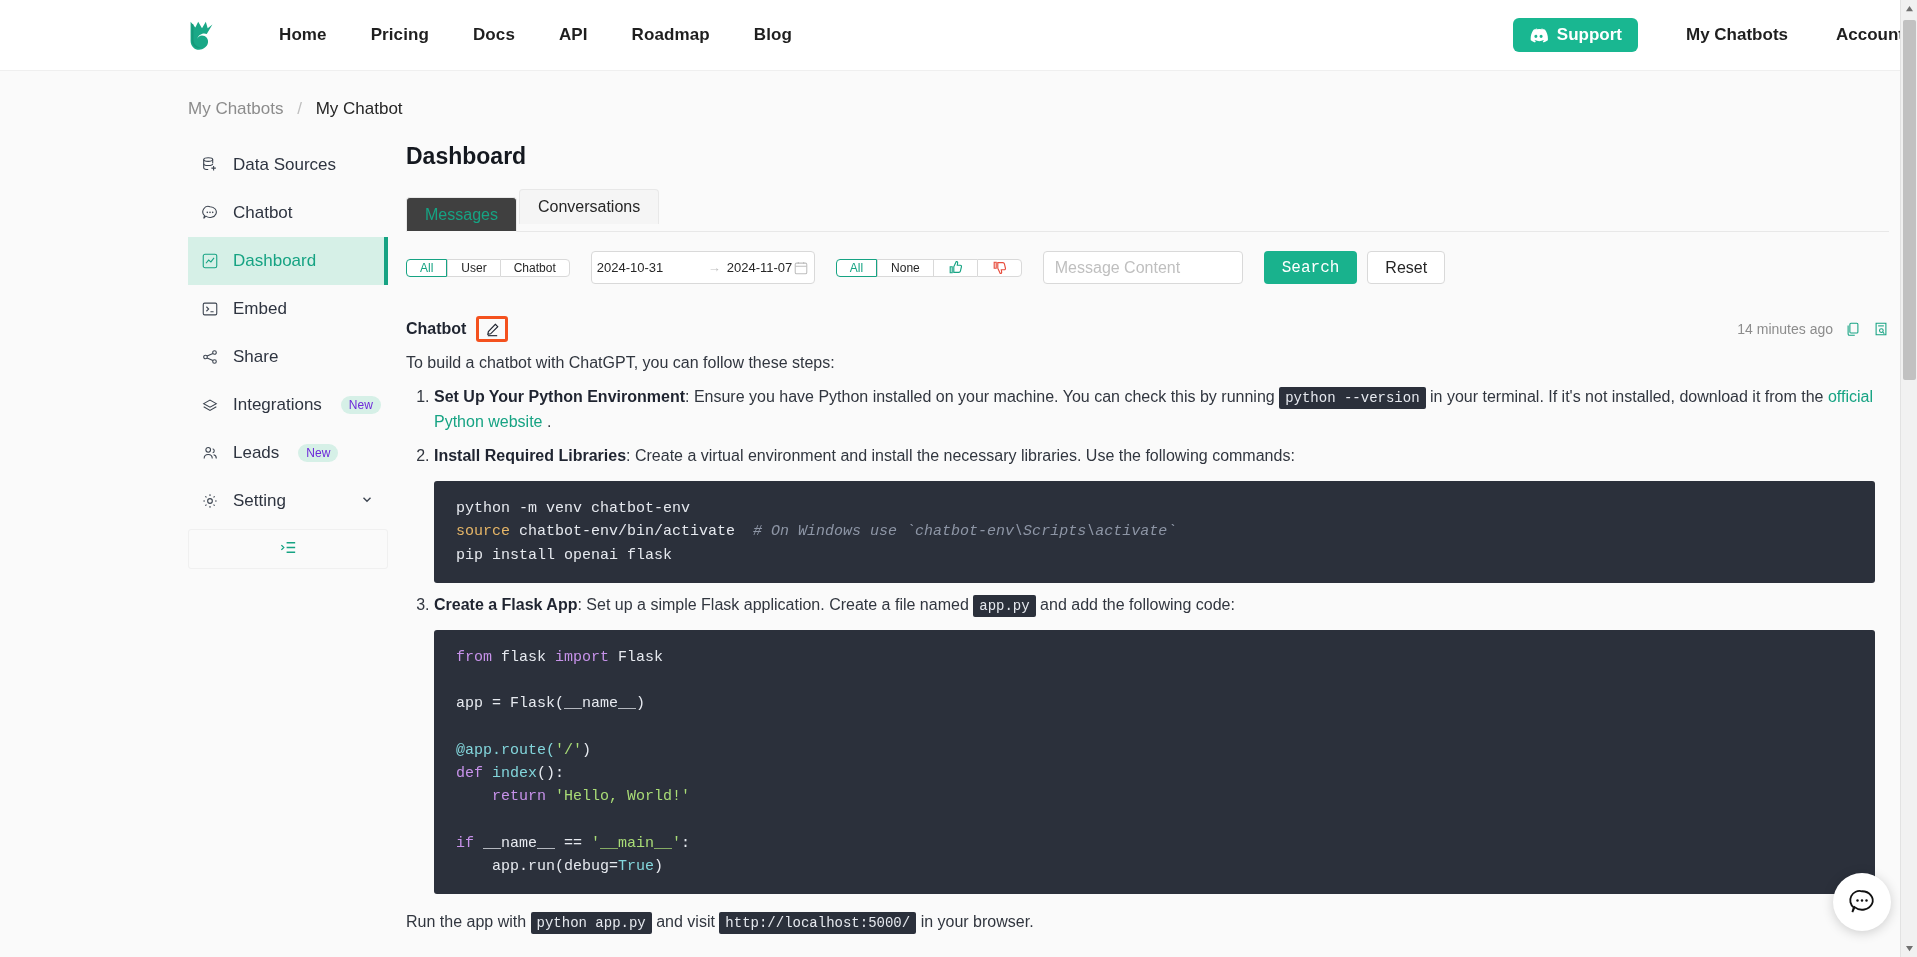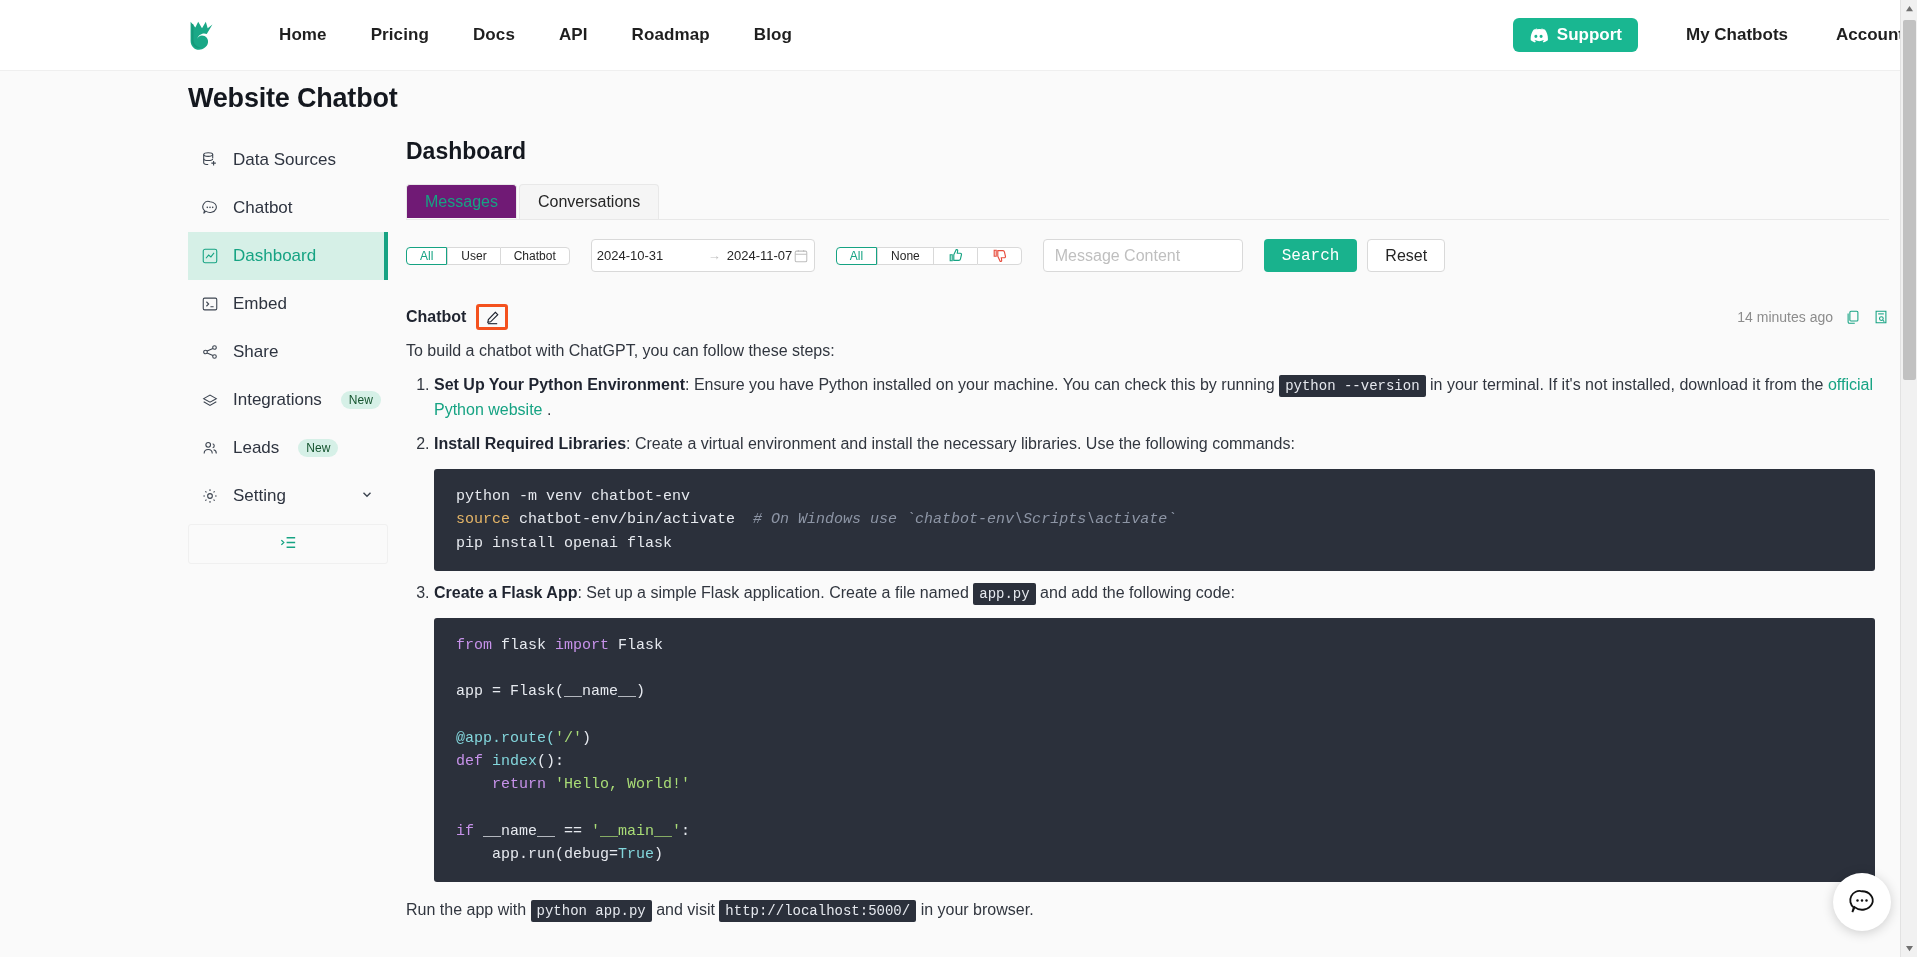--- a/index.html
+++ b/index.html
@@ -52,41 +52,41 @@
     position:relative;
   }
   .side-item.active{
     background:#d6f0e7; color:#16a383; font-weight:normal;
   }
   .side-item.active::after{
     content:""; position:absolute; right:0; top:0; bottom:0; width:4px; background:#16a383;
   }
   .side-item .ico{ width:19px; height:19px; display:inline-flex; align-items:center; justify-content:center; flex:none;}
   .badge-new{
-    background:#d6f0e7; color:#14532d; font-size:12px; border-radius:9px;
+    background:#d6f0e7; color:#6d28d9; font-size:12px; border-radius:9px;
     padding:2px 8px; margin-left:5px; line-height:1.2;
   }
   .side-item .chev{ margin-left:auto; margin-right:14px; color:#3c4450; }
   .collapse-row{
     height:40px; margin-top:4px; border:1px solid #f0f0f0; border-radius:3px;
     display:flex; align-items:center; justify-content:center; cursor:pointer; background:#fafafa;
   }
 
   
   .main{ flex:1; padding-left:18px; padding-right:28px; }
   .dash-title{ font-size:23px; font-weight:bold; color:#14181f; margin:2px 0 0 0; }
 
   .tabs{ display:flex; margin-top:19px; border-bottom:1px solid #e8e8e8; }
   .tab{
     height:35px; padding:0 18px; display:flex; align-items:center;
     font-size:16px; color:#262626; background:#f5f5f5;
     border:1px solid #e8e8e8; border-bottom:none;
     border-radius:4px 4px 0 0; cursor:pointer; margin-right:2px;
   }
-  .tab.active{ background:#701a75; color:#16a383; border-bottom:1px solid #fafafa; margin-bottom:-1px;}
+  .tab.active{ background:#404040; color:#16a383; border-bottom:1px solid #fafafa; margin-bottom:-1px;margin-top:8px;}
 
   .filters{ display:flex; align-items:center; margin-top:19px; gap:21px; }
   .seg{ display:flex; }
   .seg .segbtn{
     height:18px; min-width:40px; padding:0 13px; display:flex; align-items:center; justify-content:center;
     font-size:12px; color:#262626; background:#fff;
     border:1px solid #d9d9d9; border-right:none; cursor:pointer;
   }
   .seg .segbtn:first-child{ border-radius:4px 0 0 4px; }
   .seg .segbtn:last-child{ border-radius:0 4px 4px 0; border-right:1px solid #d9d9d9; }
@@ -189,22 +189,26 @@
       </span>
       <span>Support</span>
     </button>
     <a href="#">My Chatbots</a>
     <a href="#">Account</a>
   </div>
 </div>
 
 <div class="page">
 
-
-  <div class="pagetitle">Website Chatbot</div>
+  <div class="breadcrumb">
+    <span>My Chatbots</span>
+    <span class="sep">/</span>
+    <span class="cur">My Chatbot</span>
+  </div>
+
 
   <div class="body-cols">
 
     <div class="sidebar">
 
       <div class="side-item">
         <span class="ico">
           <svg width="18" height="18" viewBox="0 0 20 20" fill="none" stroke="#3c4450" stroke-width="1.2">
             <ellipse cx="8" cy="4" rx="5" ry="2"></ellipse>
               <path d="M3 4v9c0 1.1 2.2 2 5 2"></path>

